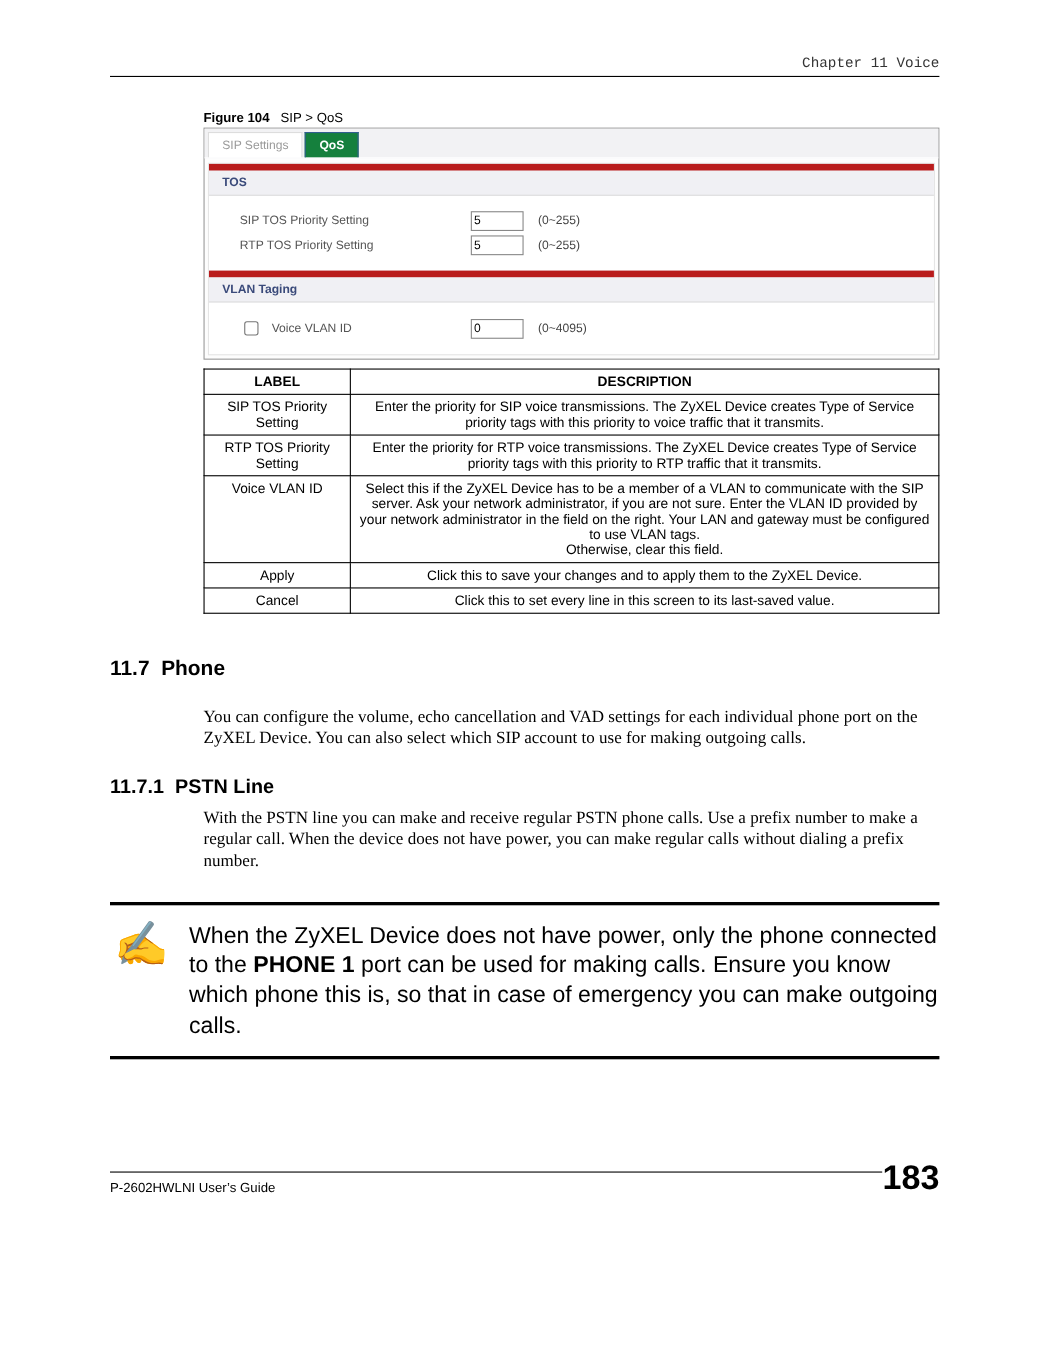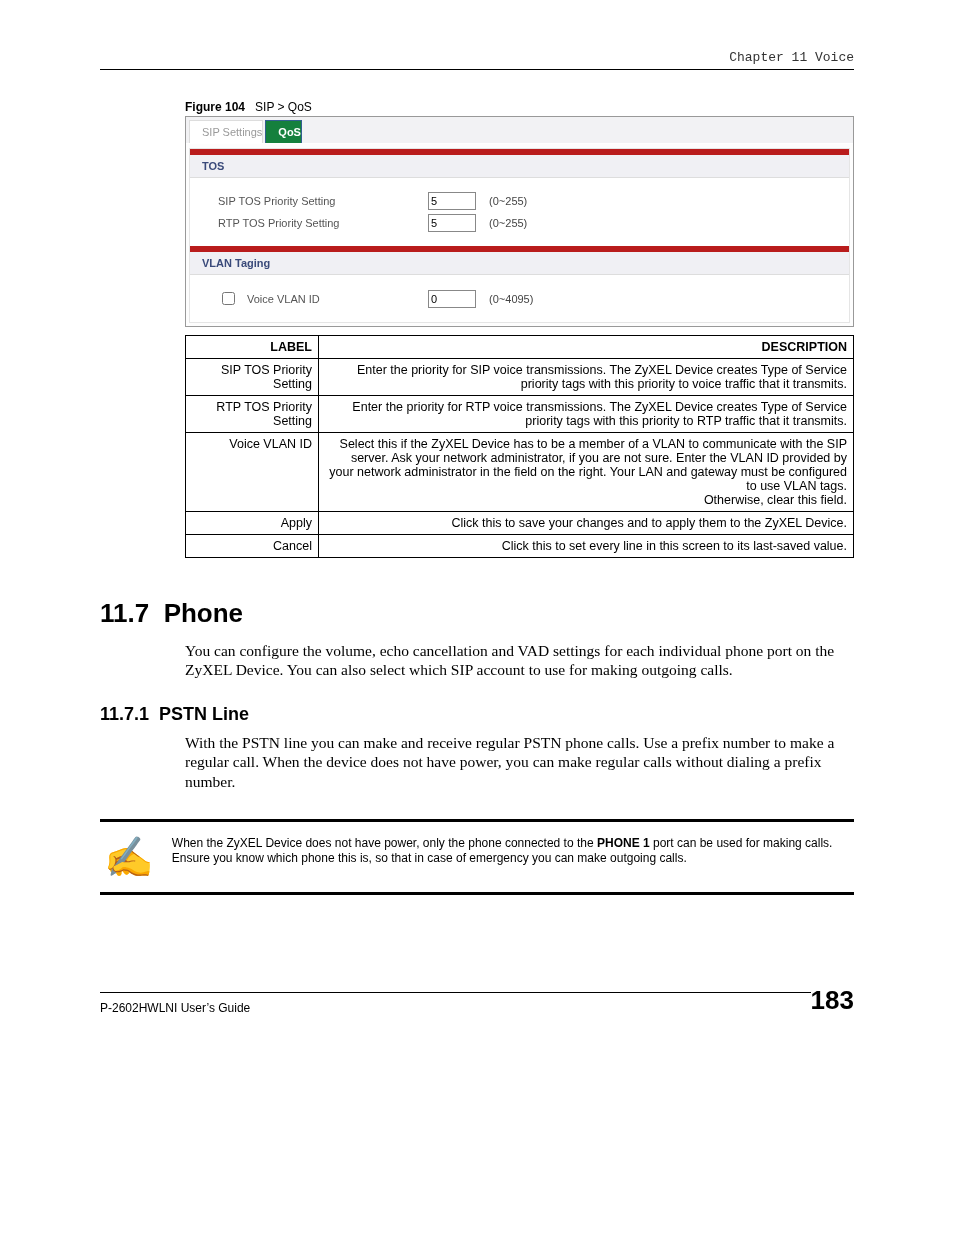--- a/index.html
+++ b/index.html
@@ -44,21 +44,21 @@
     margin-bottom: 8px;
   }
   .tabbar {
     display:flex;
     align-items:flex-end;
     padding: 3px 3px 0 3px;
     background: #f2f2f4;
     border-bottom: 1px solid #fff;
   }
   .tab {
-    padding: 5px 0 5px 12px;
+    padding: 5px 12px 5px 12px;
     font-size: 11px;
     color: #9a9a9a;
     background: #fff;
     border: 1px solid #ddd;
     border-bottom: none;
     margin-right: 2px;
   }
   .tab.active {
     background: #15803d;
     color: #fff;
@@ -135,34 +135,34 @@
   table.fieldtab {
     border-collapse: collapse;
     width: 100%;
     font-family: Arial, Helvetica, sans-serif;
     font-size: 12.5px;
   }
   table.fieldtab th, table.fieldtab td {
     border: 1px solid #000;
     padding: 4px 6px;
     vertical-align: top;
-    text-align: right;
+    text-align: center;
   }
   table.fieldtab th {
     font-weight: bold;
     background: #fff;
   }
   .col-label { width: 120px; }
 
   
   h2.sec {
     font-family: Arial, Helvetica, sans-serif;
-    font-size: 26px;
-    font-weight: bold;
-    margin: 40px 0 12px 0;
+    font-size: 19px;
+    font-weight: bold;
+    margin: 40px 0 22px 0;
   }
   h3.subsec {
     font-family: Arial, Helvetica, sans-serif;
     font-size: 18px;
     font-weight: bold;
     margin: 24px 0 8px 0;
   }
 
   
   .note-block {
@@ -175,39 +175,39 @@
     align-items:flex-start;
   }
   .note-icon {
     font-size: 40px;
     line-height: 1;
     padding-left: 4px;
     padding-top: 2px;
   }
   .note-text {
     font-family: Arial, Helvetica, sans-serif;
-    font-size: 12px;
+    font-size: 21px;
     line-height: 1.3;
   }
 
   
   .footer {
     display:flex;
     justify-content: space-between;
     align-items:flex-end;
     margin-top: 90px;
   }
   .footer .guide {
     font-family: Arial, Helvetica, sans-serif;
     font-size: 12px;
     margin-top: 11px;
   }
   .footer .pnum {
     font-family: Arial, Helvetica, sans-serif;
-    font-size: 26px;
+    font-size: 31px;
     font-weight: bold;
   }
   hr.foot {
     border:none;
     border-top:1px solid #000;
     margin: 0 0 6px 0;
   }
 </style>
 </head>
 <body>

